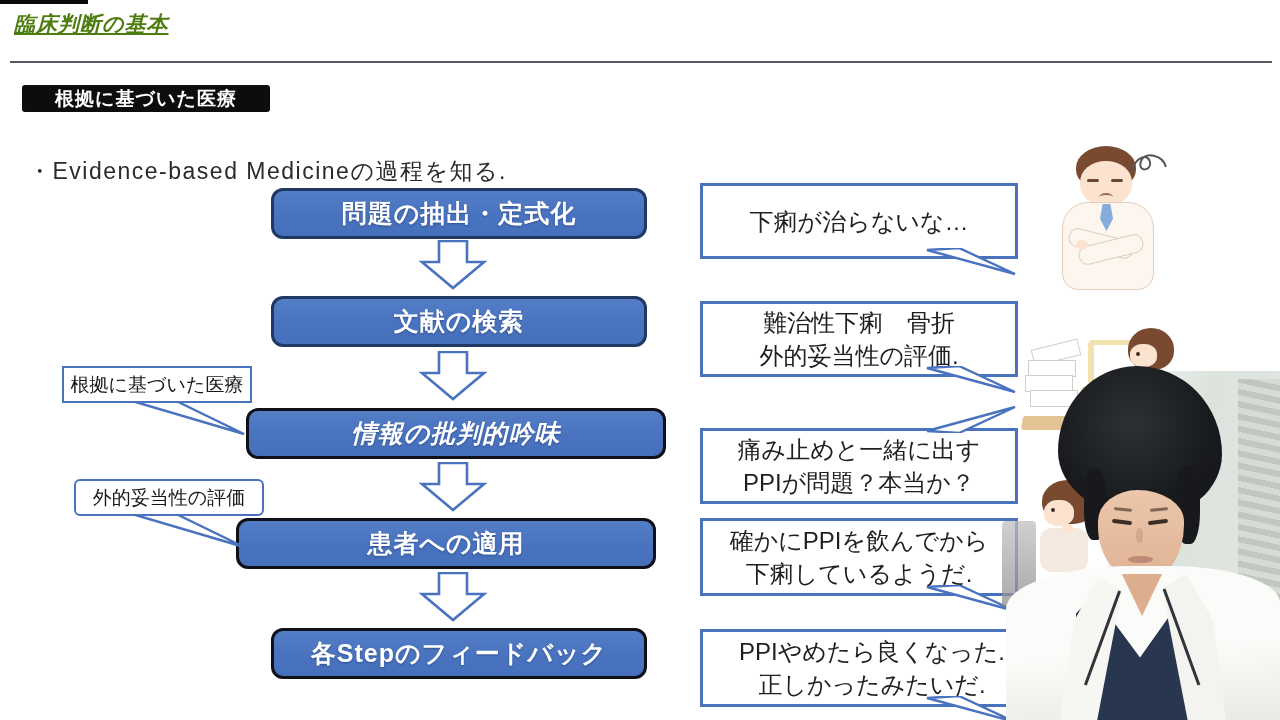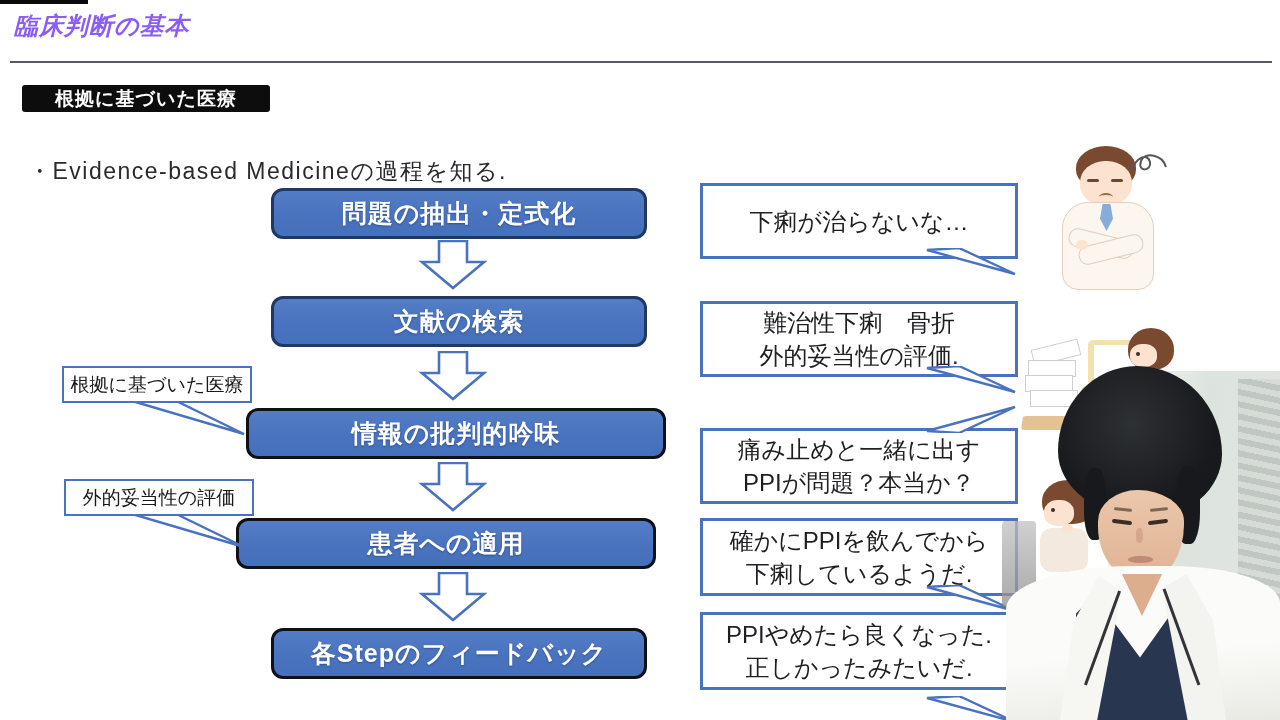--- a/index.html
+++ b/index.html
@@ -2,61 +2,61 @@
 <html><head>
 <meta charset="utf-8">
 <style>
   html,body{margin:0;padding:0;background:#888;}
   .stage{position:relative;width:1280px;height:720px;background:#ffffff;overflow:hidden;
          font-family:"Liberation Sans",sans-serif;}
   .abs{position:absolute;}
 
   
   .top-bar{left:0;top:0;width:88px;height:4px;background:#0a0a0a;}
-  .page-title{left:14px;top:10px;font-size:24px;font-weight:bold;font-style:italic;
-              color:#8b5cf6;letter-spacing:1px;}
+  .page-title{left:14px;top:10px;font-size:21px;font-weight:bold;font-style:italic;
+              color:#4d7c0f;letter-spacing:1px;text-decoration:underline;}
   .separator{left:10px;top:61px;width:1262px;height:2px;background:#5d5763;}
   .badge{left:22px;top:85px;width:248px;height:27px;background:#0d0d0d;border-radius:3px;
          display:flex;align-items:center;justify-content:center;}
   .badge span{color:#fff;font-size:19px;font-weight:bold;letter-spacing:1px;}
   .bullet{left:28px;top:136px;font-size:23px;color:#2a2a2e;letter-spacing:1.5px;margin-top:20px;}
 
   
   .step{background:linear-gradient(180deg,#547dc6 0%,#4a73bf 55%,#4570bb 100%);
         border-radius:12px;display:flex;align-items:center;justify-content:center;}
   .step span{color:#fff;font-size:25px;font-weight:bold;letter-spacing:1px;
              text-shadow:0 1px 2px rgba(20,40,90,.45);}
   .b-navy{border:3px solid #1f3864;}
   .b-dark{border:3px solid #101019;}
   .step1{left:271px;top:188px;width:370px;height:45px;}
   .step2{left:271px;top:296px;width:370px;height:45px;}
-  .step3{left:246px;top:408px;width:414px;height:45px;}
+  .step3{left:246px;top:408px;width:414px;height:45px;font-style:italic;}
   .step4{left:236px;top:518px;width:414px;height:45px;}
   .step5{left:271px;top:628px;width:370px;height:45px;}
   .flow-arrow{width:70px;height:50px;}
   .ar1{left:418px;top:240px;} .ar2{left:418px;top:351px;}
   .ar3{left:418px;top:462px;} .ar4{left:418px;top:572px;}
 
   
   .callout{width:186px;height:33px;background:#fff;border:2px solid #4a73bf;
            display:flex;align-items:center;justify-content:center;z-index:2;}
   .callout span{font-size:19px;color:#17171c;}
-  .co1{left:62px;top:366px;} .co2{left:64px;top:479px;}
+  .co1{left:62px;top:366px;} .co2{left:74px;top:479px;border-radius:6px;}
   .co-tail{width:132px;height:42px;z-index:1;}
   .cot1{left:118px;top:398px;} .cot2{left:118px;top:511px;}
 
   
   .bubble{width:312px;background:#fff;border:3px solid #4a73bf;z-index:2;
           display:flex;flex-direction:column;align-items:center;justify-content:center;}
   .bubble div{font-size:24px;line-height:33px;color:#1f1f23;white-space:pre;}
   .bu1{left:700px;top:183px;height:70px;}
   .bu2{left:700px;top:301px;height:70px;}
   .bu3{left:700px;top:428px;height:70px;}
   .bu4{left:700px;top:518px;height:72px;}
-  .bu5{left:700px;top:612px;height:72px;}
+  .bu5{left:700px;top:629px;height:72px;padding-left:13px;}
   .tail{width:95px;height:30px;z-index:3;}
   .t1{left:925px;top:248px;} .t2{left:925px;top:366px;}
   .t3{left:925px;top:403px;} .t4{left:925px;top:585px;}
   .t5{left:925px;top:696px;}
 
   
   .illus{z-index:2;}
   .doc1{left:1052px;top:146px;width:112px;height:146px;}
   .doc1 .hair{position:absolute;left:24px;top:0;width:60px;height:44px;background:#7a4a30;
               border-radius:50% 50% 46% 46%;}

